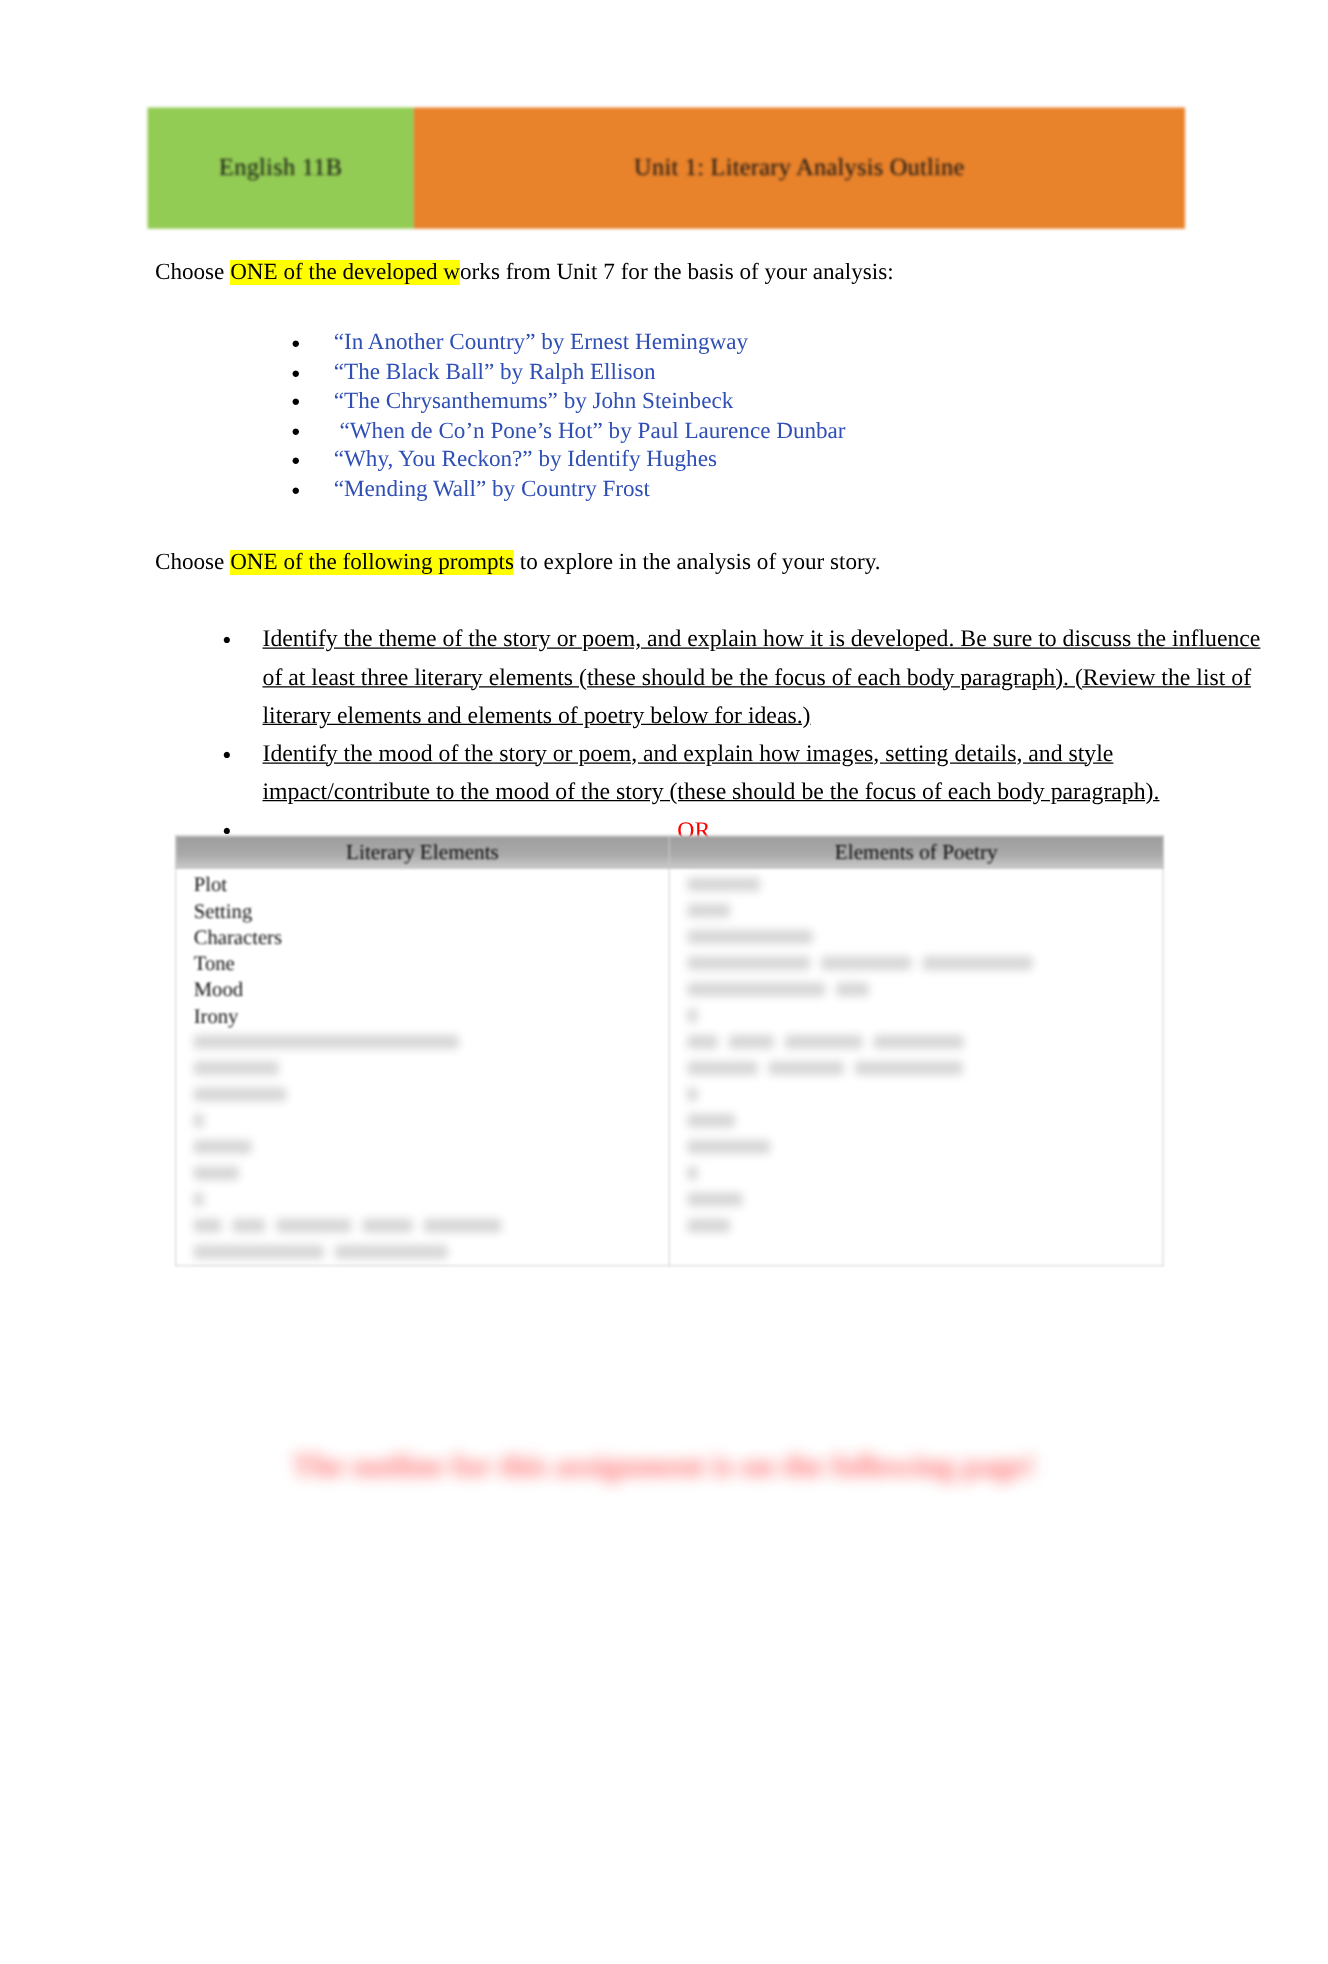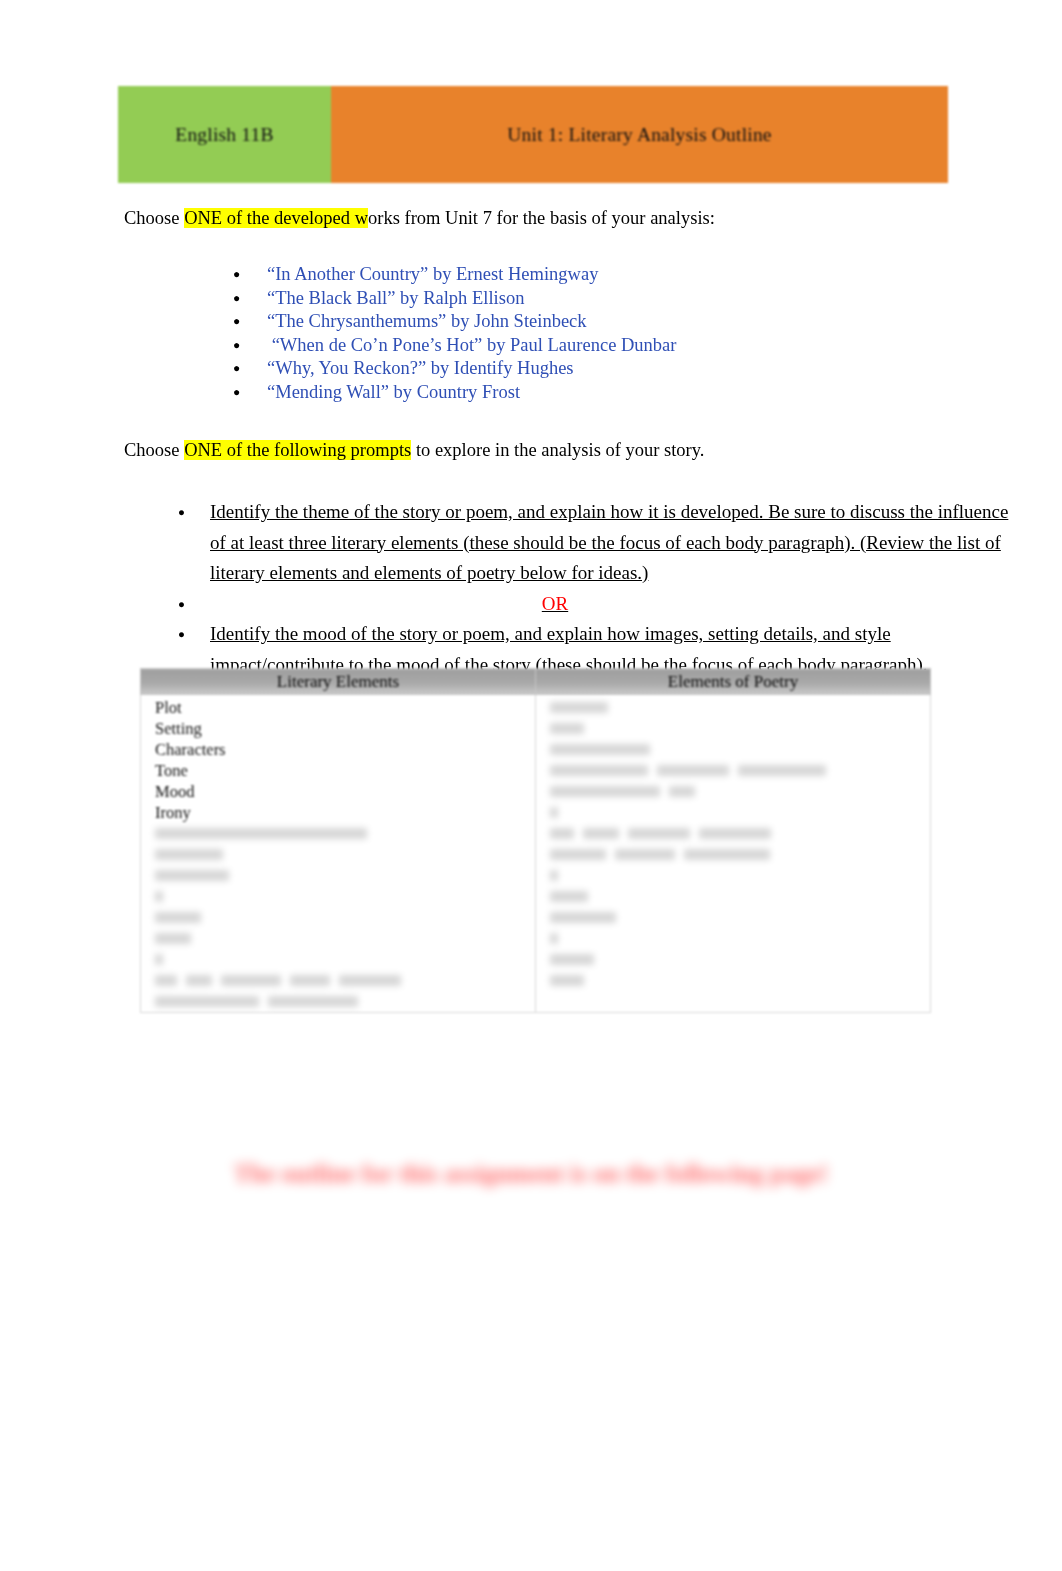--- a/index.html
+++ b/index.html
@@ -232,24 +232,24 @@
   <li>“Why, You Reckon?” by Identify Hughes</li>
   <li>“Mending Wall” by Country Frost</li>
 </ul>
 
 <div class="para glow" style="left:124px; top:437px;">
   <span>Choose </span><span class="hl">ONE of the following prompts</span><span> to explore in the analysis of your story.</span>
 </div>
 
 <ul class="prompts">
   <li>Identify the theme of the story or poem, and explain how it is developed. Be sure to discuss the influence of at least three literary elements (these should be the focus of each body paragraph). (Review the list of literary elements and elements of poetry below for ideas.)</li>
+  <li>Identify the mood of the story or poem, and explain how images, setting details, and style impact/contribute to the mood of the story (these should be the focus of each body paragraph).</li>
   <li style="list-style:none; padding-left:0;">
     <div class="or-line">OR</div>
   </li>
-  <li>Identify the mood of the story or poem, and explain how images, setting details, and style impact/contribute to the mood of the story (these should be the focus of each body paragraph).</li>
 </ul>
 
 <div class="table-wrap">
   <table class="lit-table">
     <thead>
       <tr>
         <th>Literary Elements</th>
         <th>Elements of Poetry</th>
       </tr>
     </thead>

